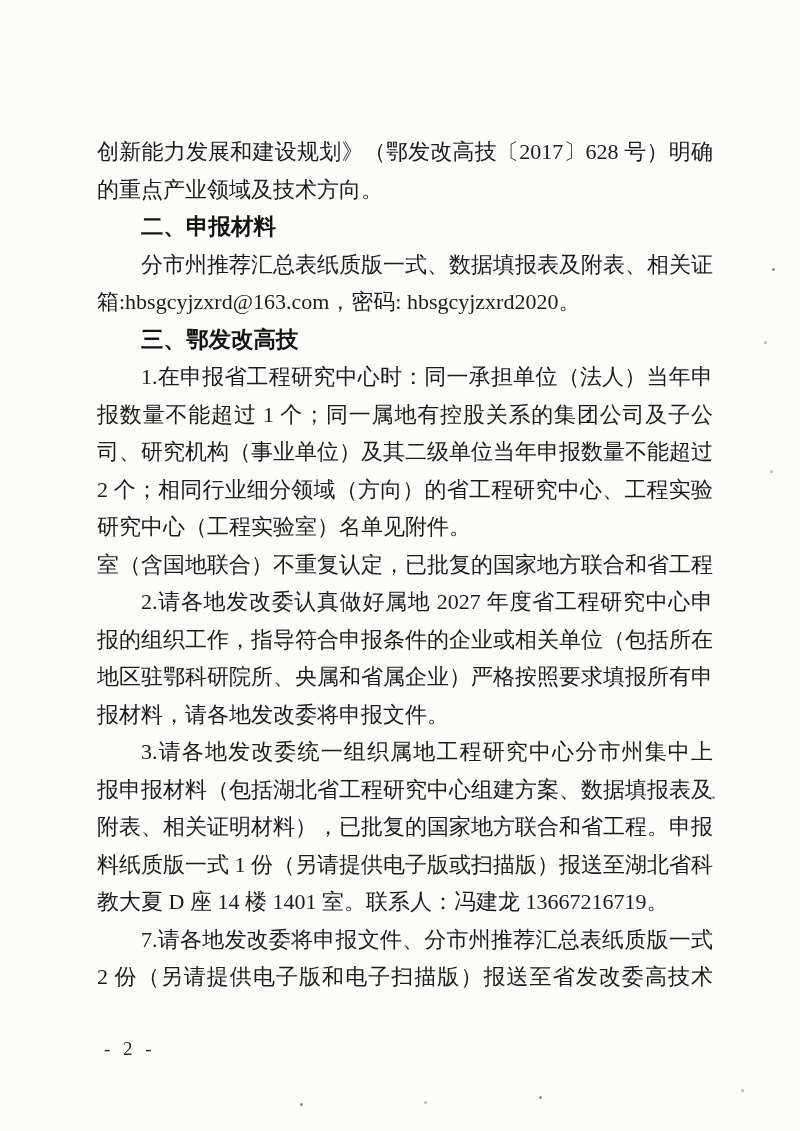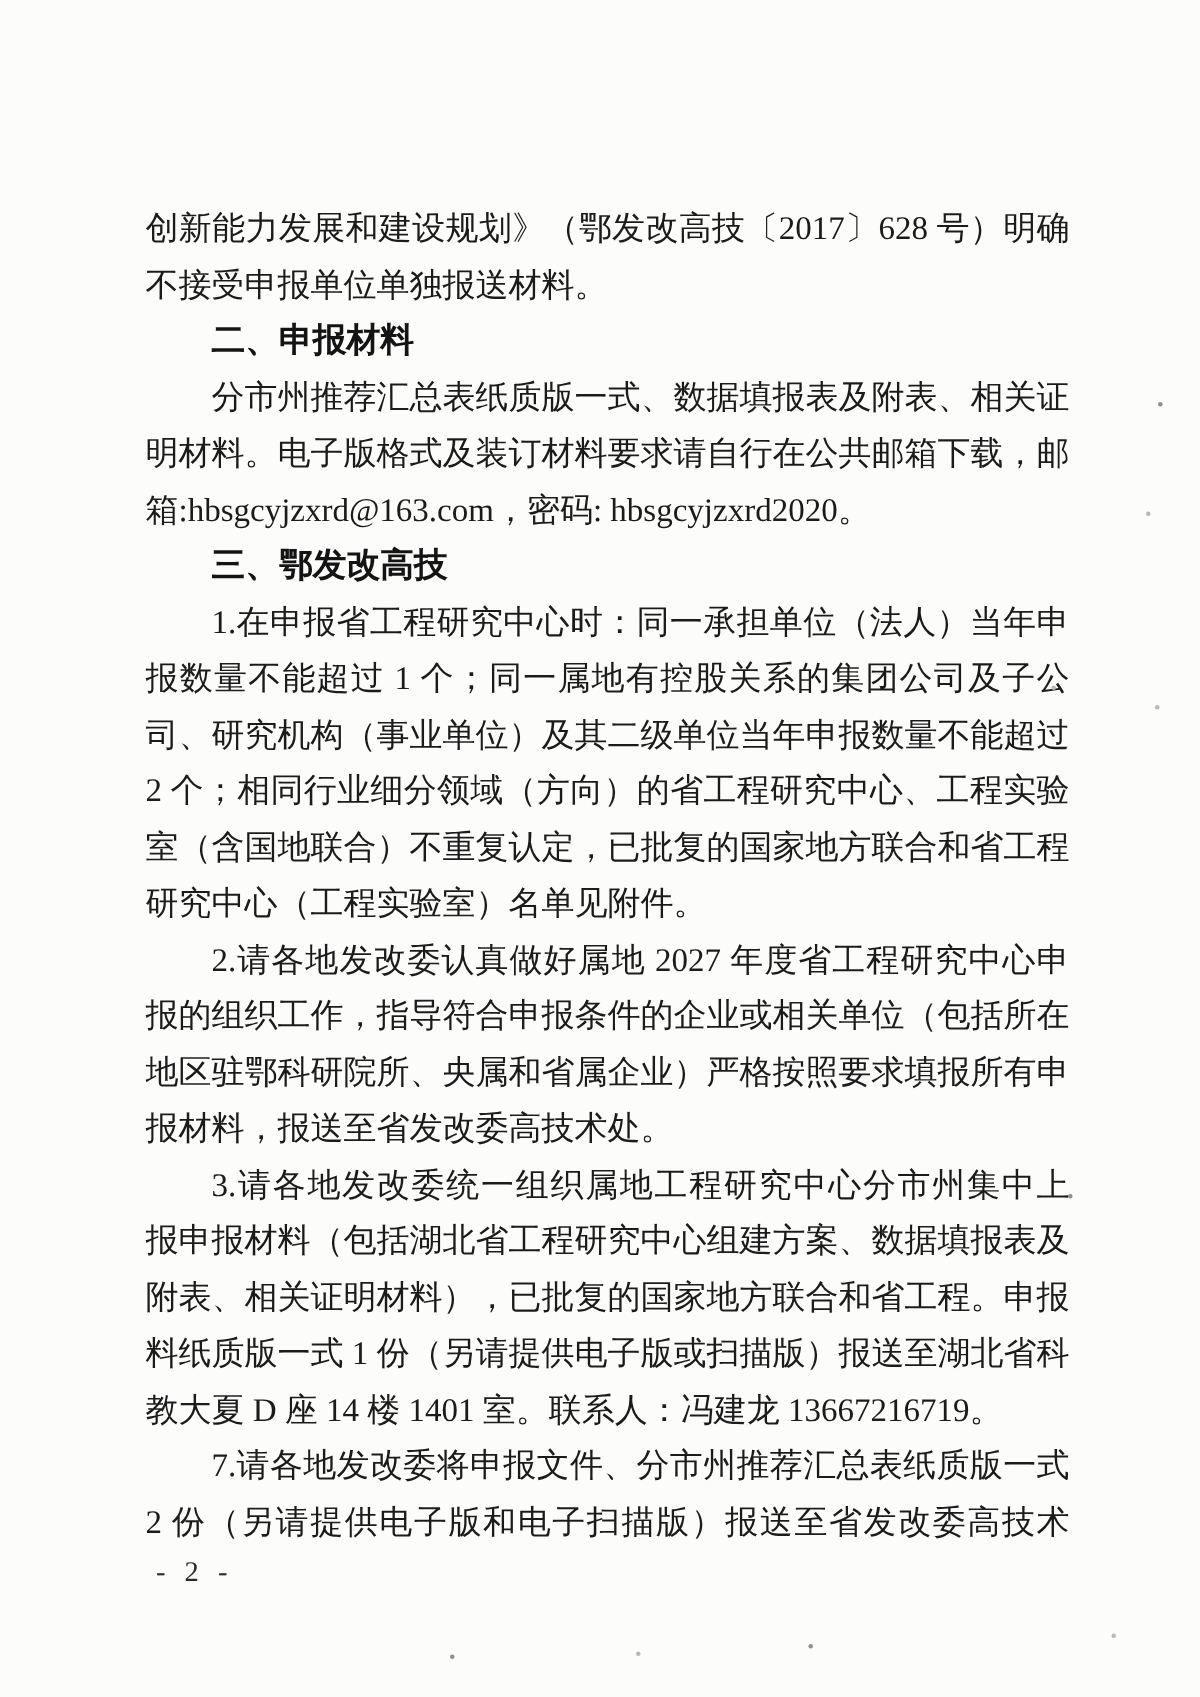--- a/index.html
+++ b/index.html
@@ -68,36 +68,35 @@
   }
   .speck.dark { background: #8f8f8c; }
 </style>
 </head>
 <body>
 
 <div class="page">
 
   <div class="content">
       <div class="line">创新能力发展和建设规划》（鄂发改高技〔2017〕628 号）明确</div>
-      <div class="line last">不接受申报单位单独报送材料。</div>
+      <div class="line last">的重点产业领域及技术方向。</div>
       <div class="heading">二、申报材料</div>
       <div class="line indent">分市州推荐汇总表纸质版一式、数据填报表及附表、相关证</div>
-      <div class="line">明材料。电子版格式及装订材料要求请自行在公共邮箱下载，邮</div>
       <div class="line last">箱:hbsgcyjzxrd@163.com，密码: hbsgcyjzxrd2020。</div>
       <div class="heading">三、鄂发改高技</div>
       <div class="line indent">1.在申报省工程研究中心时：同一承担单位（法人）当年申</div>
       <div class="line">报数量不能超过 1 个；同一属地有控股关系的集团公司及子公</div>
       <div class="line">司、研究机构（事业单位）及其二级单位当年申报数量不能超过</div>
       <div class="line">2 个；相同行业细分领域（方向）的省工程研究中心、工程实验</div>
+      <div class="line last">研究中心（工程实验室）名单见附件。</div>
       <div class="line">室（含国地联合）不重复认定，已批复的国家地方联合和省工程</div>
-      <div class="line last">研究中心（工程实验室）名单见附件。</div>
       <div class="line indent">2.请各地发改委认真做好属地 2027 年度省工程研究中心申</div>
       <div class="line">报的组织工作，指导符合申报条件的企业或相关单位（包括所在</div>
       <div class="line">地区驻鄂科研院所、央属和省属企业）严格按照要求填报所有申</div>
-      <div class="line last">报材料，报送至省发改委高技术处。</div>
+      <div class="line last">报材料，请各地发改委将申报文件。</div>
       <div class="line indent">3.请各地发改委统一组织属地工程研究中心分市州集中上</div>
       <div class="line">报申报材料（包括湖北省工程研究中心组建方案、数据填报表及</div>
       <div class="line">附表、相关证明材料），已批复的国家地方联合和省工程。申报材</div>
       <div class="line">料纸质版一式 1 份（另请提供电子版或扫描版）报送至湖北省科</div>
       <div class="line last">教大夏 D 座 14 楼 1401 室。联系人：冯建龙 13667216719。</div>
       <div class="line indent">7.请各地发改委将申报文件、分市州推荐汇总表纸质版一式</div>
       <div class="line last">2 份（另请提供电子版和电子扫描版）报送至省发改委高技术处。</div>
     </div>
 
   <div class="page-number">- 2 -</div>

